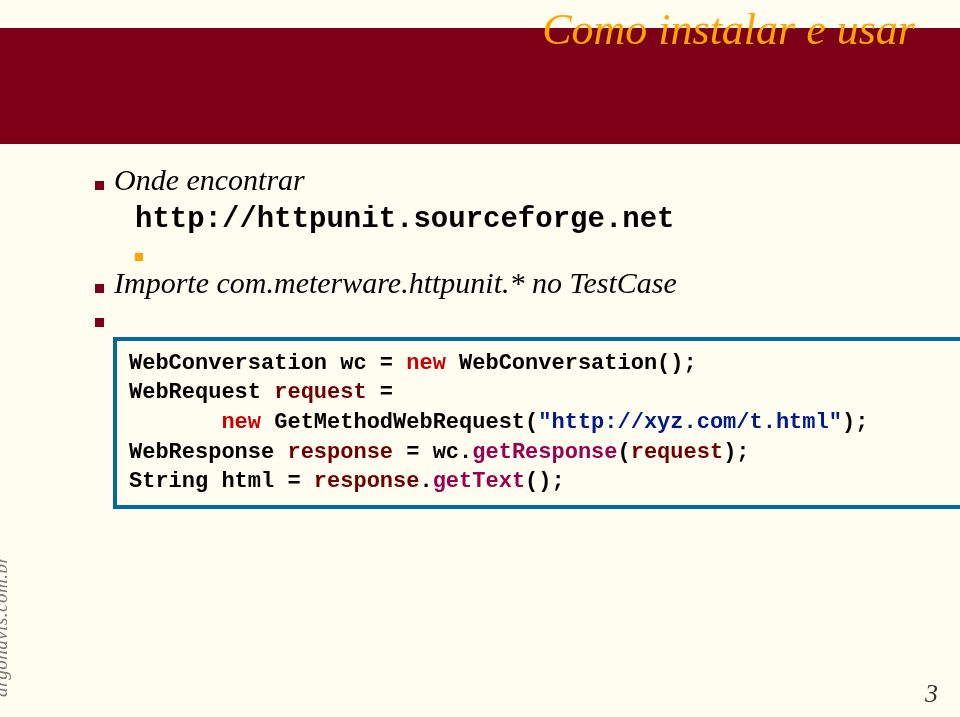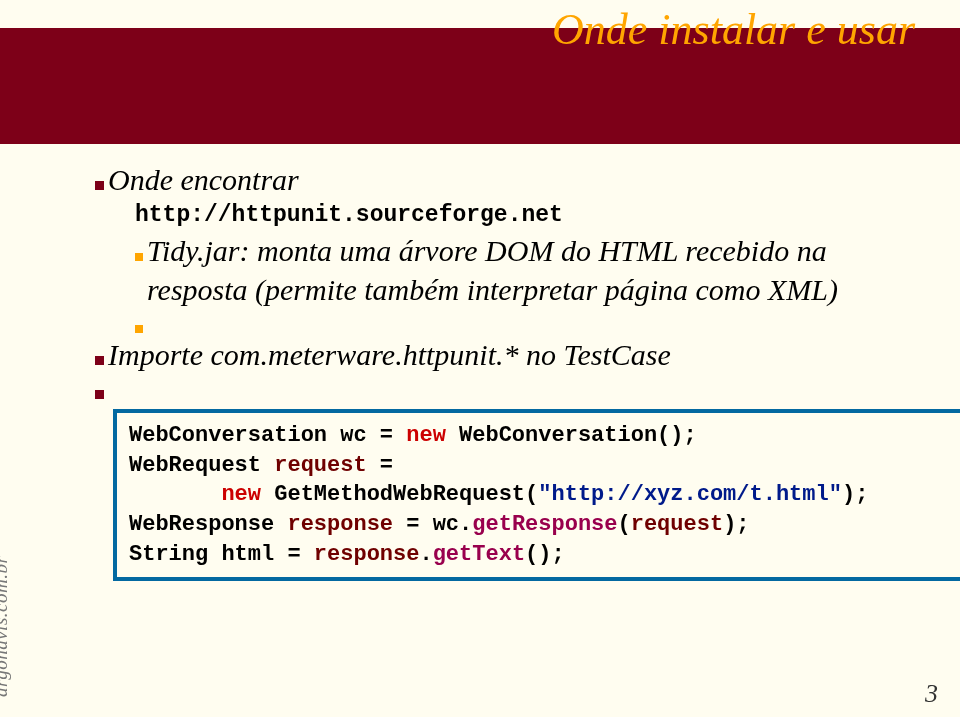--- a/index.html
+++ b/index.html
@@ -30,21 +30,21 @@
   }
   .content {
     position: absolute;
     top: 160px;
     left: 95px;
     right: 40px;
   }
   .bullet-row {
     display: flex;
     align-items: baseline;
-    gap: 4px;
+    gap: 10px;
     margin-bottom: 2px;
   }
   .bullet {
     width: 9px;
     height: 9px;
     background: #7d0018;
     flex-shrink: 0;
     margin-top: 14px;
   }
   .sub-bullet {
@@ -57,21 +57,21 @@
   .line {
     font-size: 30px;
     font-style: italic;
     color: #000;
     line-height: 1.3;
   }
   .code-inline {
     font-family: 'Courier New', monospace;
     font-style: normal;
     font-weight: bold;
-    font-size: 23px;
+    font-size: 29px;
   }
   .sub-indent {
     margin-left: 40px;
   }
   .code-box {
     margin-top: 10px;
     margin-left: 18px;
     border: 4px solid #0369a1;
     padding: 8px 12px;
     font-family: 'Courier New', monospace;
@@ -102,35 +102,31 @@
     bottom: 8px;
     font-style: italic;
     color: #333;
     font-size: 26px;
   }
 </style>
 </head>
 <body>
 
 <div class="header-band"></div>
-<div class="title">Onde instalar e usar</div>
+<div class="title">Como instalar e usar</div>
 
 <div class="content">
 
   <div class="bullet-row">
     <div class="bullet"></div>
     <div class="line">Onde encontrar</div>
   </div>
   <div class="line sub-indent code-inline">http://httpunit.sourceforge.net</div>
 
 
-  <div class="bullet-row sub-indent">
-    <div class="sub-bullet"></div>
-    <div class="line">Tidy.jar: monta uma árvore DOM do HTML recebido na resposta (permite também interpretar página como XML)</div>
-  </div>
   <div class="bullet-row sub-indent">
     <div class="sub-bullet"></div>
   </div>
 
   <div class="bullet-row">
     <div class="bullet"></div>
     <div class="line">Importe com.meterware.httpunit.* no TestCase</div>
   </div>
 
   <div class="bullet-row">

